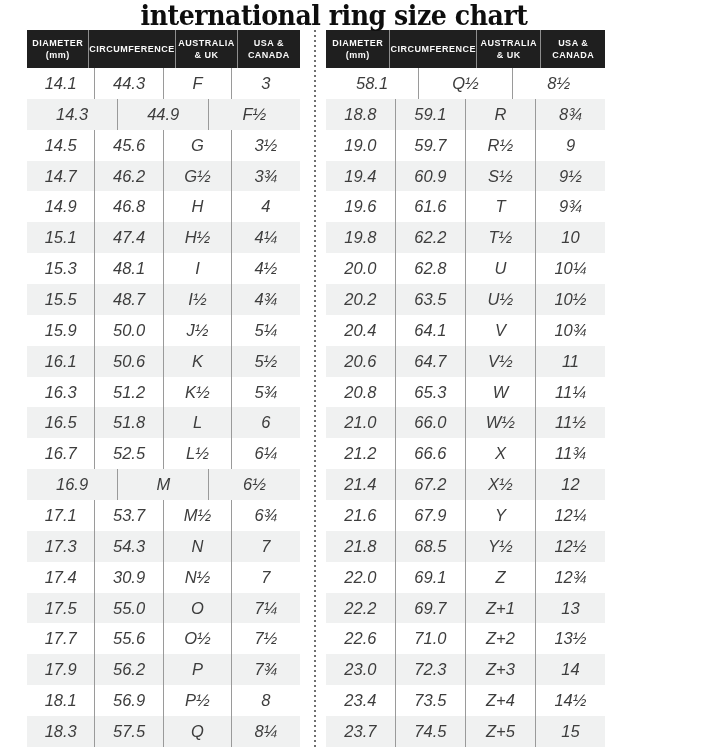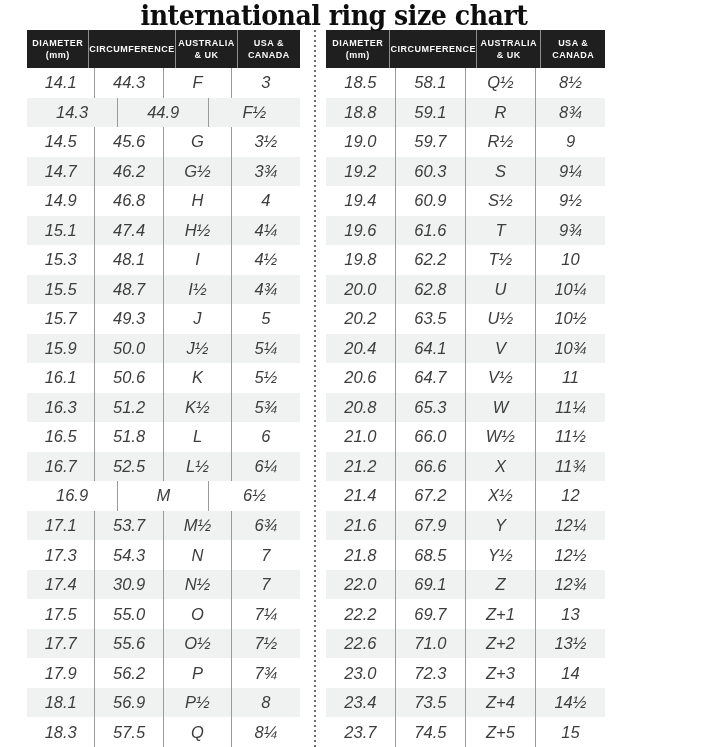--- a/index.html
+++ b/index.html
@@ -167,26 +167,20 @@
             <div class="td">I</div>
             <div class="td">4½</div>
           </div>
           <div class="tr">
             <div class="td">15.5</div>
             <div class="td">48.7</div>
             <div class="td">I½</div>
             <div class="td">4¾</div>
           </div>
           <div class="tr">
-            <div class="td">15.7</div>
-            <div class="td">49.3</div>
-            <div class="td">J</div>
-            <div class="td">5</div>
-          </div>
-          <div class="tr">
             <div class="td">15.9</div>
             <div class="td">50.0</div>
             <div class="td">J½</div>
             <div class="td">5¼</div>
           </div>
           <div class="tr">
             <div class="td">16.1</div>
             <div class="td">50.6</div>
             <div class="td">K</div>
             <div class="td">5½</div>
@@ -278,42 +272,35 @@
             <div>AUSTRALIA</div>
             <div>&amp; UK</div>
           </div>
           <div class="th">
             <div>USA &amp;</div>
             <div>CANADA</div>
           </div>
         </div>
       <div class="tbody">
           <div class="tr">
-            <div class="td">18.5</div>
             <div class="td">58.1</div>
             <div class="td">Q½</div>
             <div class="td">8½</div>
           </div>
           <div class="tr">
             <div class="td">18.8</div>
             <div class="td">59.1</div>
             <div class="td">R</div>
             <div class="td">8¾</div>
           </div>
           <div class="tr">
             <div class="td">19.0</div>
             <div class="td">59.7</div>
             <div class="td">R½</div>
             <div class="td">9</div>
-          </div>
-          <div class="tr">
-            <div class="td">19.2</div>
-            <div class="td">60.3</div>
-            <div class="td">S</div>
-            <div class="td">9¼</div>
           </div>
           <div class="tr">
             <div class="td">19.4</div>
             <div class="td">60.9</div>
             <div class="td">S½</div>
             <div class="td">9½</div>
           </div>
           <div class="tr">
             <div class="td">19.6</div>
             <div class="td">61.6</div>

